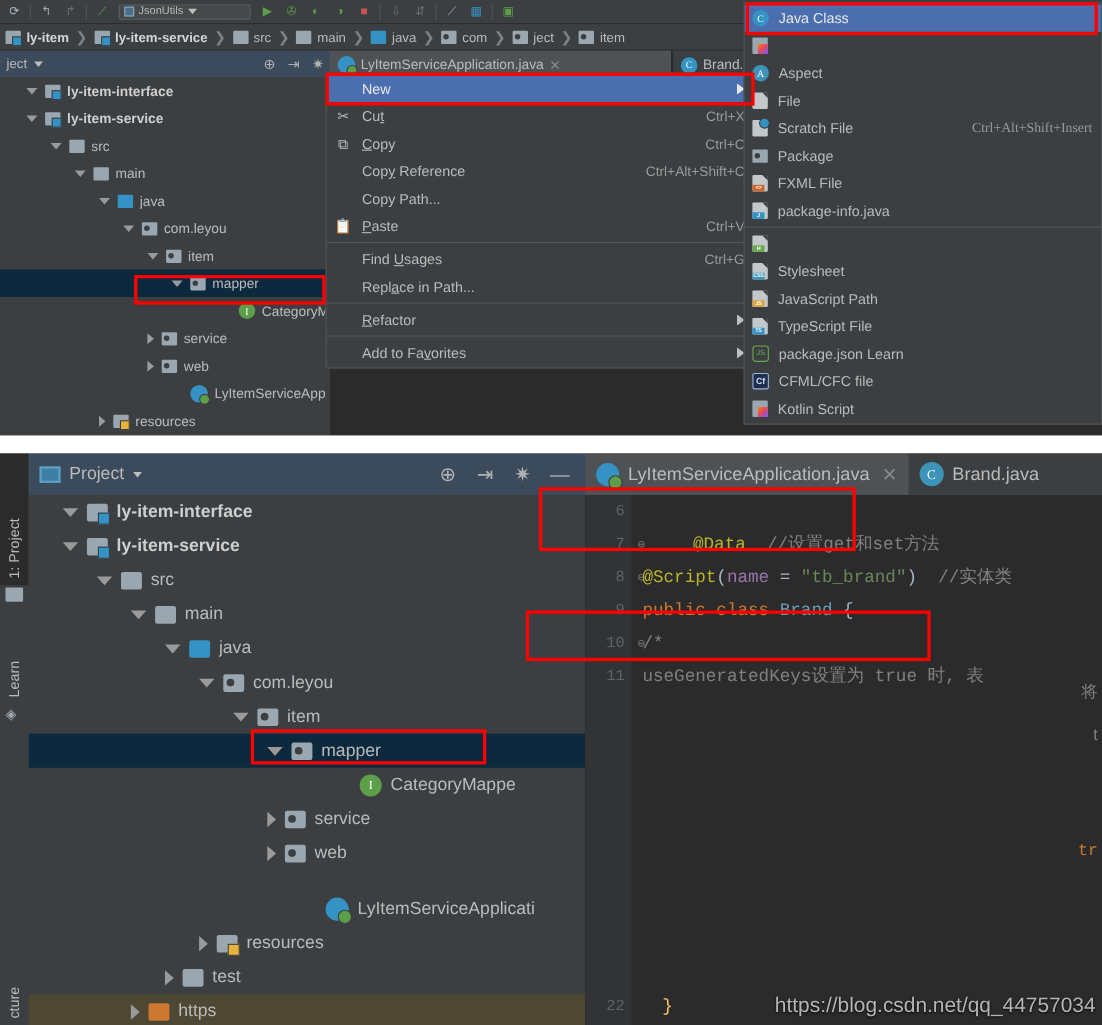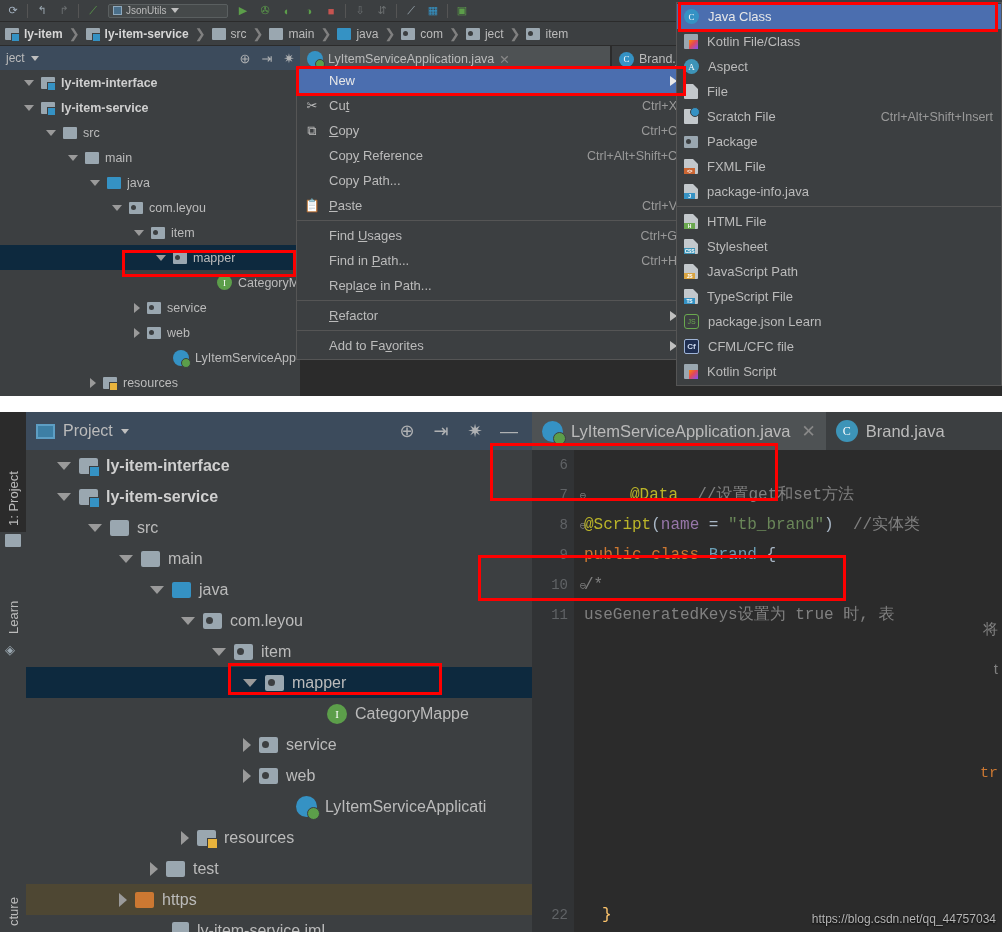--- a/index.html
+++ b/index.html
@@ -104,21 +104,21 @@
   .msep { height:1px; background:#555; margin:2px 0; }
   .u { text-decoration:underline; }
 
   
   .submenu { position:absolute; left:676px; top:2px; width:326px;
              background:#3c3f41; border:1px solid #555; z-index:40;
              font-size:13px; color:#bbbbbb; padding:1px 0; }
   .si { height:25px; display:flex; align-items:center; padding:0 8px 0 7px; gap:9px; }
   .si.hl { background:#4b6eaf; color:#e8e8e8; }
   .si .slabel { flex:1; white-space:nowrap; }
-  .si .skey { color:#999; font-size:12.5px; }
+  .si .skey { color:#999; font-size:12.5px;font-family:Liberation Serif, serif; }
 
   .fileico { width:14px;height:15px;background:#c3c8cc;flex:none;position:relative;
      border-radius:1px;}
   .fileico::before{content:"";position:absolute;right:0;top:0;border-left:5px solid transparent;
      border-top:5px solid #3c3f41;}
   .fileico .badge{position:absolute;left:0;bottom:0;width:11px;height:6px;
      font-size:5px;color:#fff;display:flex;align-items:center;justify-content:center;
      font-family:"Liberation Sans",sans-serif;font-weight:bold;letter-spacing:-0.3px;}
   .b-j{background:#3592c4;} .b-h{background:#6aa84f;} .b-css{background:#3d94b8;}
   .b-js{background:#d9a441;} .b-ts{background:#3592c4;} .b-fxml{background:#cc6633;}
@@ -217,21 +217,21 @@
           display:flex; align-items:center; justify-content:center;
           color:#787878; font-size:11px; }
   .sidecn { position:absolute; right:4px; color:#808080; font-size:15px;
             font-family:"Liberation Sans", sans-serif; }
   .cico { width:22px;height:22px;border-radius:50%;color:#fff;font-size:12px;
      display:flex;align-items:center;justify-content:center;flex:none;
      font-family:"Liberation Serif",serif;}
   .cico.c { background:#3d94b8; }
 
   .watermark { position:absolute; right:6px; bottom:6px; color:#b6b6b6;
-               font-size:12px; z-index:70; text-shadow:0 1px 2px #000; }
+               font-size:19px; z-index:70; text-shadow:0 1px 2px #000; }
   .gapwhite { position:absolute; left:0; top:396px; width:1002px; height:16px;
               background:#ffffff; z-index:80; }
 </style>
 </head>
 <body>
 
 <div class="shot">
 
   <div class="panel1">
 
@@ -424,25 +424,20 @@
           <span class="mkey">Ctrl+V</span>
         </div>
         <div class="msep"></div>
         <div class="mi">
           <span class="micon"></span>
           <span class="mlabel">Find <span class="u">U</span>sages</span>
           <span class="mkey">Ctrl+G</span>
         </div>
         <div class="mi">
           <span class="micon"></span>
-          <span class="mlabel">Find in <span class="u">P</span>ath...</span>
-          <span class="mkey">Ctrl+H</span>
-        </div>
-        <div class="mi">
-          <span class="micon"></span>
           <span class="mlabel">Repl<span class="u">a</span>ce in Path...</span>
         </div>
         <div class="msep"></div>
         <div class="mi">
           <span class="micon"></span>
           <span class="mlabel"><span class="u">R</span>efactor</span>
           <span class="marr"></span>
         </div>
         <div class="msep"></div>
         <div class="mi">
@@ -452,21 +447,20 @@
         </div>
       </div>
 
     <div class="submenu" id="submenu">
         <div class="si hl">
           <span class="class-ico">C</span>
           <span class="slabel">Java Class</span>
         </div>
         <div class="si">
           <span class="kotlin-ico"></span>
-          <span class="slabel">Kotlin File/Class</span>
         </div>
         <div class="si">
           <span class="aspect-ico">A</span>
           <span class="slabel">Aspect</span>
         </div>
         <div class="si">
           <span class="fileico"></span>
           <span class="slabel">File</span>
         </div>
         <div class="si">
@@ -488,21 +482,20 @@
           <span class="fileico">
             <span class="badge b-j">J</span>
           </span>
           <span class="slabel">package-info.java</span>
         </div>
         <div class="msep"></div>
         <div class="si">
           <span class="fileico">
             <span class="badge b-h">H</span>
           </span>
-          <span class="slabel">HTML File</span>
         </div>
         <div class="si">
           <span class="fileico">
             <span class="badge b-css">CSS</span>
           </span>
           <span class="slabel">Stylesheet</span>
         </div>
         <div class="si">
           <span class="fileico">
             <span class="badge b-js">JS</span>
@@ -612,21 +605,21 @@
         <div class="row2" style="padding-left: 217px;">
           <span class="tw2 collapsed"></span>
           <span class="pkg2"></span>
           <span class="lbl">service</span>
         </div>
         <div class="row2" style="padding-left: 217px;">
           <span class="tw2 collapsed"></span>
           <span class="pkg2"></span>
           <span class="lbl">web</span>
         </div>
-        <div class="row2" style="padding-left: 248px;">
+        <div class="row2" style="padding-left: 248px; margin-top: 20px;">
           <span class="tw2 none"></span>
           <span class="spring2"></span>
           <span class="lbl">LyItemServiceApplicati</span>
         </div>
         <div class="row2" style="padding-left: 155px;">
           <span class="tw2 collapsed"></span>
           <span class="ficon2 grey res"></span>
           <span class="lbl">resources</span>
         </div>
         <div class="row2" style="padding-left: 124px;">

